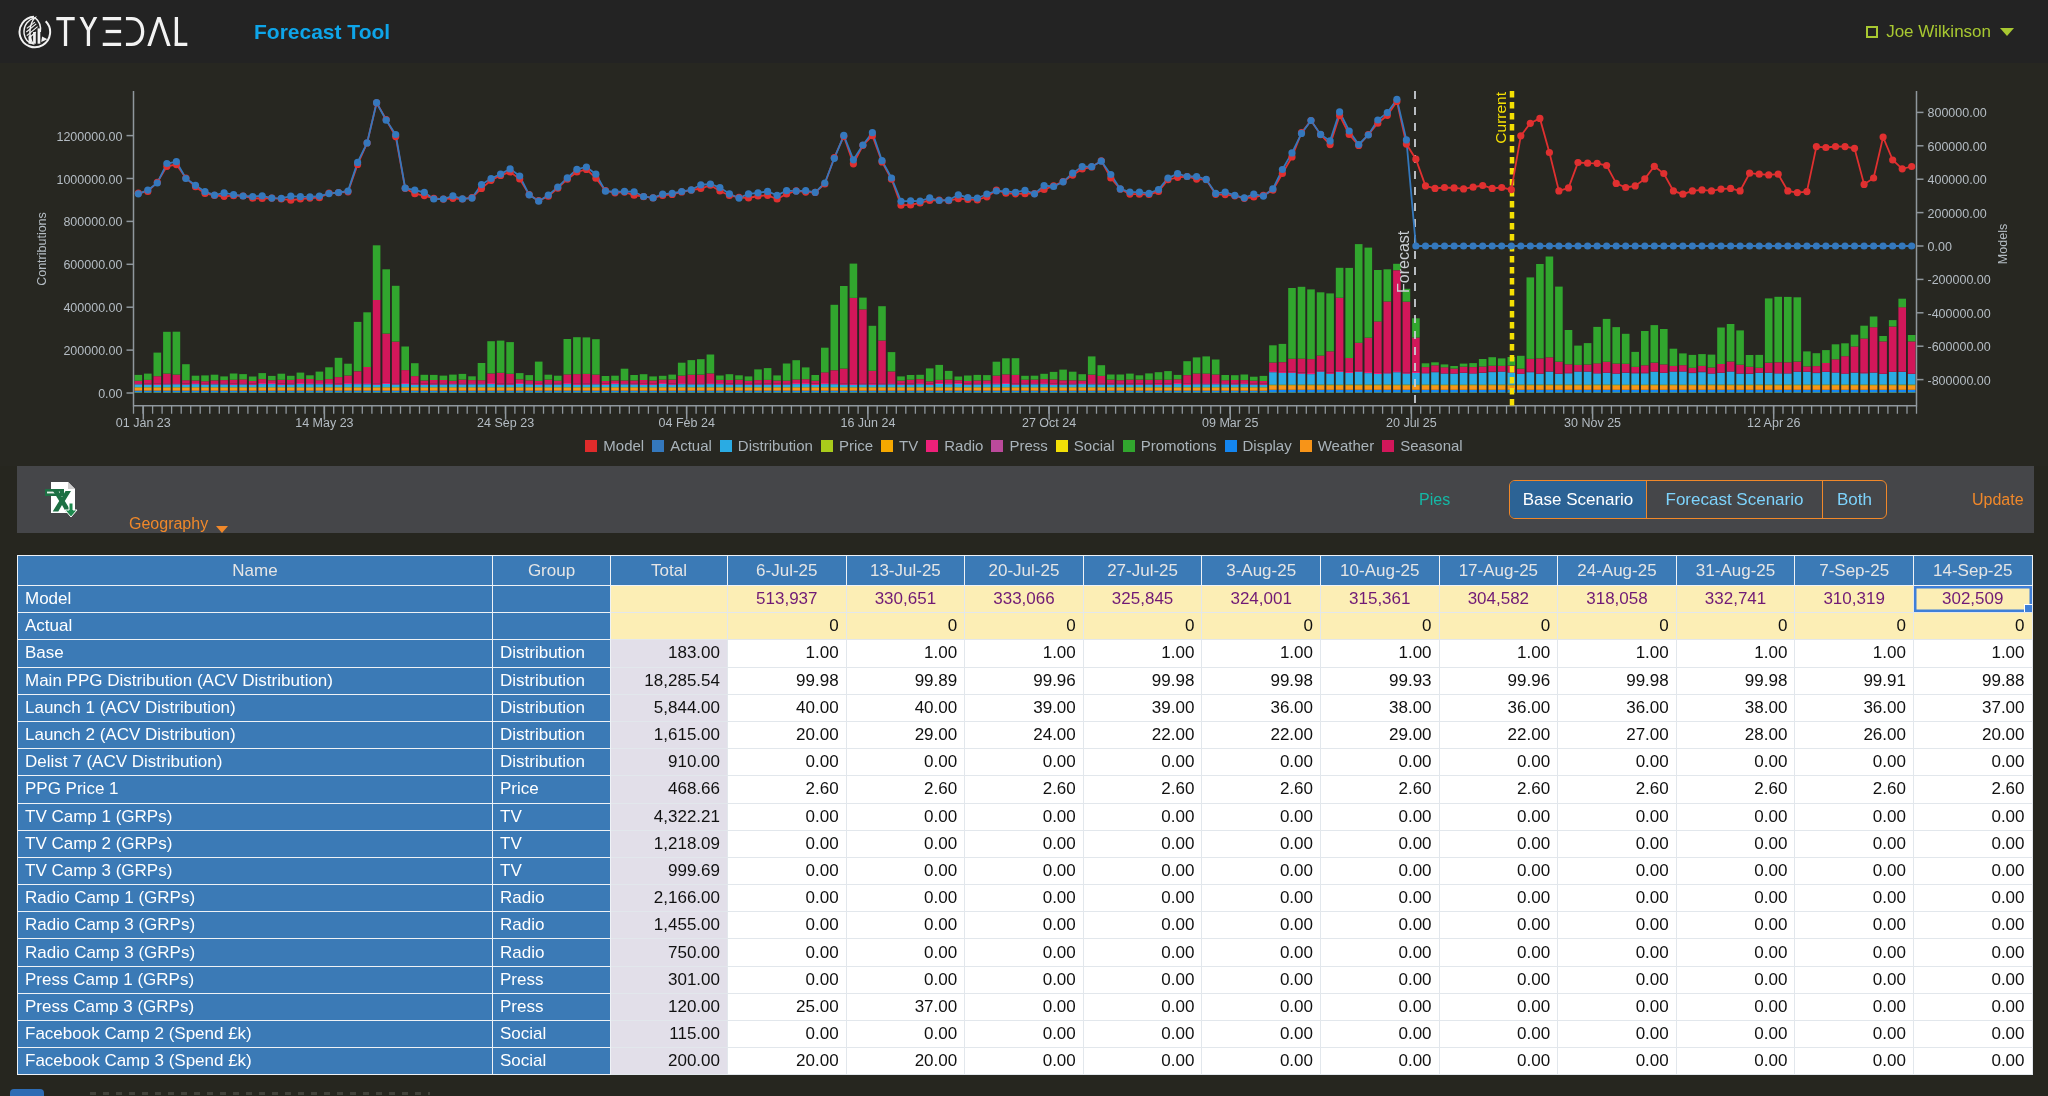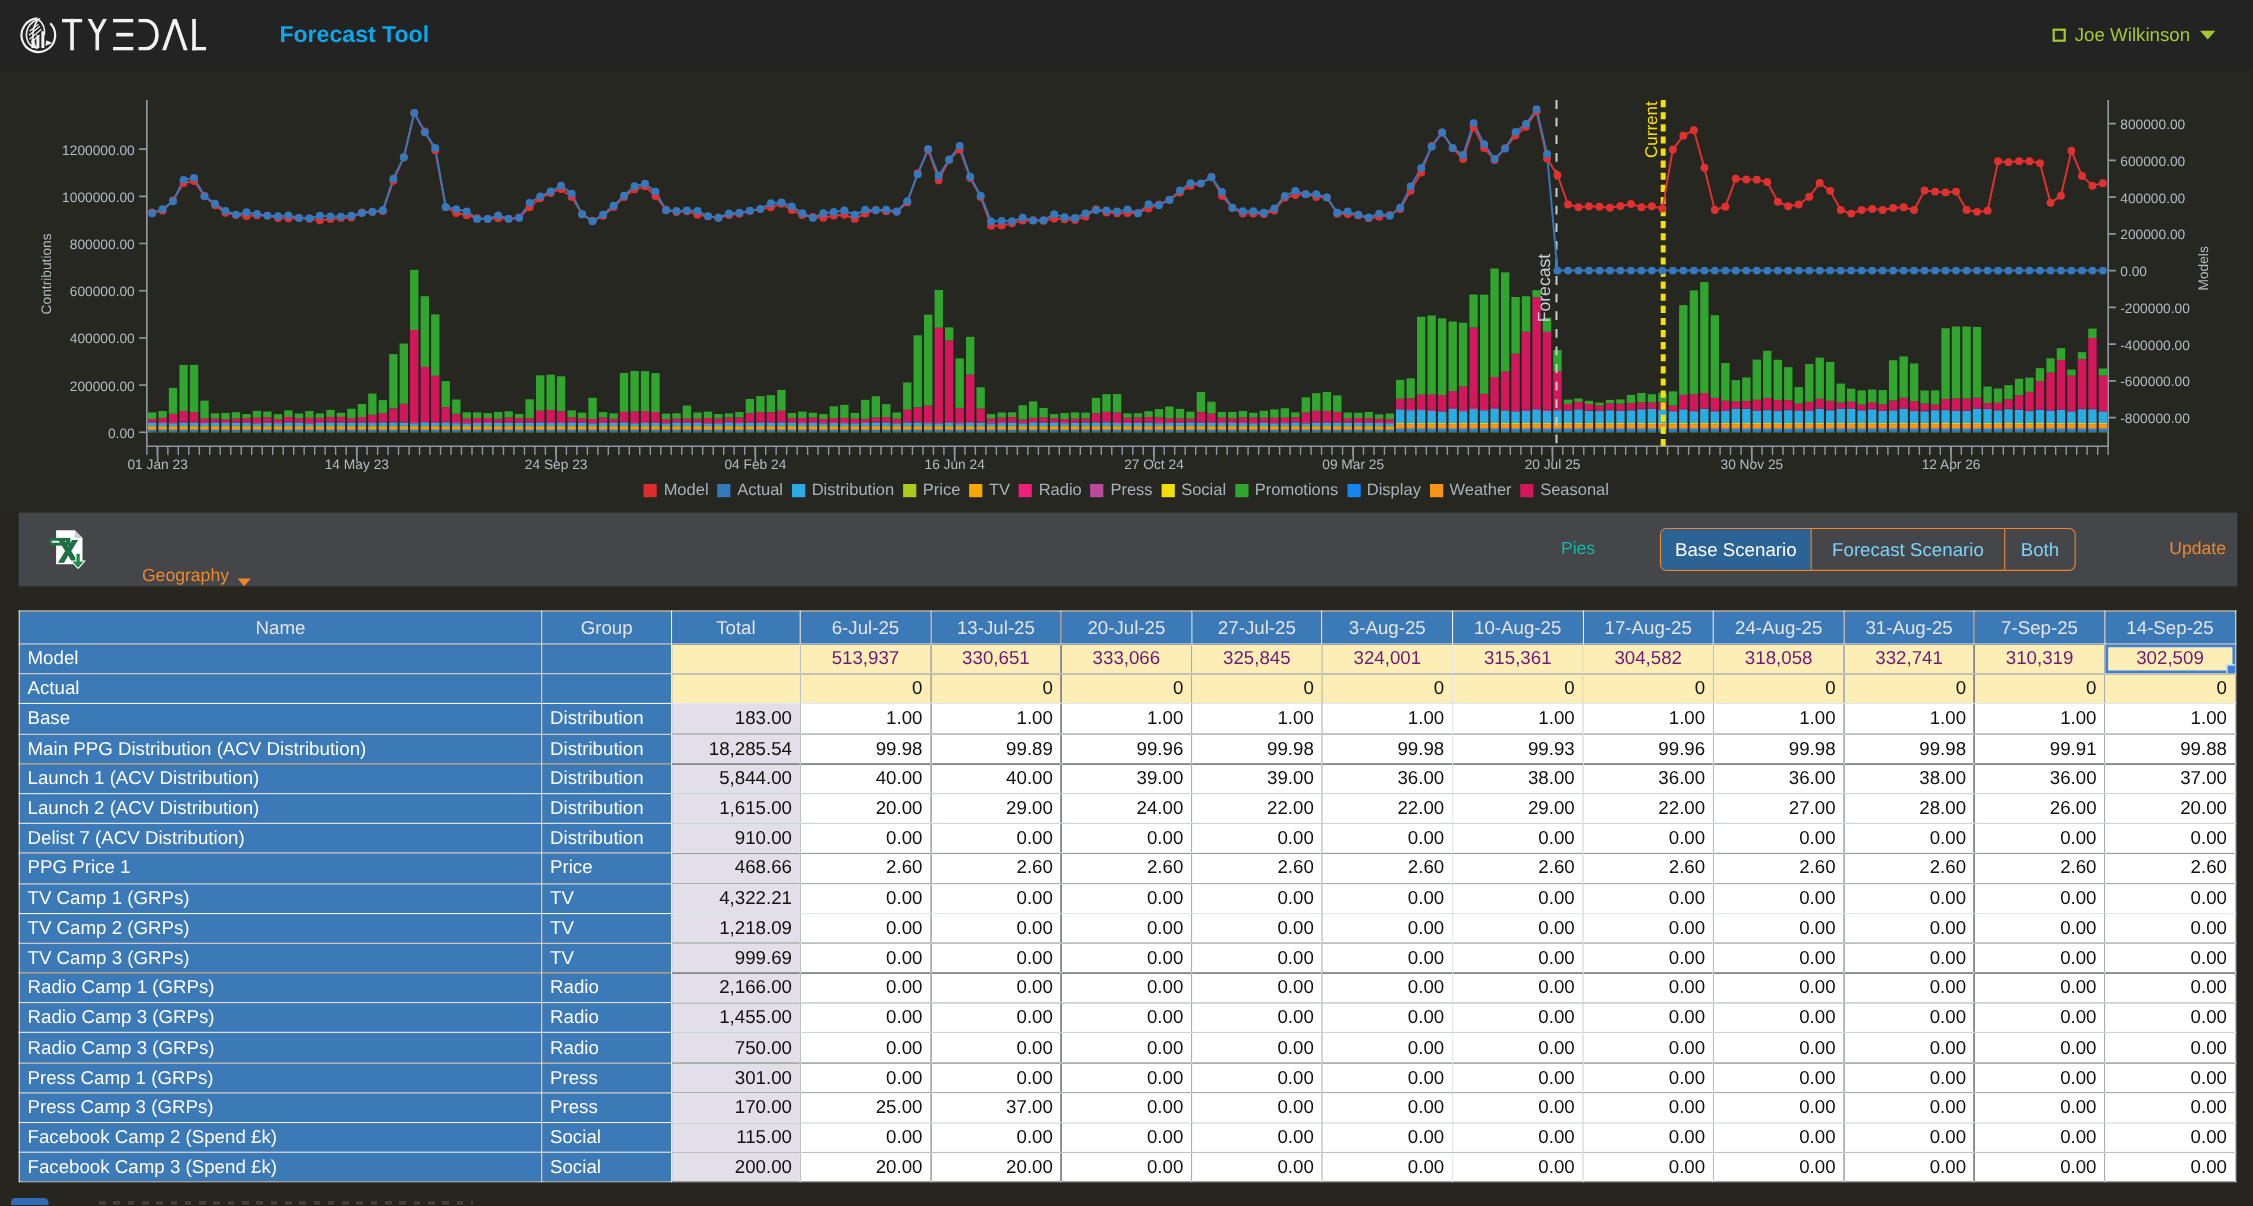--- a/index.html
+++ b/index.html
@@ -2313,21 +2313,21 @@
           <td class="v">0.00</td>
           <td class="v">0.00</td>
           <td class="v">0.00</td>
           <td class="v">0.00</td>
           <td class="v">0.00</td>
           <td class="v">0.00</td>
         </tr>
 <tr>
           <td class="n">Press Camp 3 (GRPs)</td>
           <td class="g">Press</td>
-          <td class="t">170.00</td>
+          <td class="t">120.00</td>
           <td class="v">25.00</td>
           <td class="v">37.00</td>
           <td class="v">0.00</td>
           <td class="v">0.00</td>
           <td class="v">0.00</td>
           <td class="v">0.00</td>
           <td class="v">0.00</td>
           <td class="v">0.00</td>
           <td class="v">0.00</td>
           <td class="v">0.00</td>

